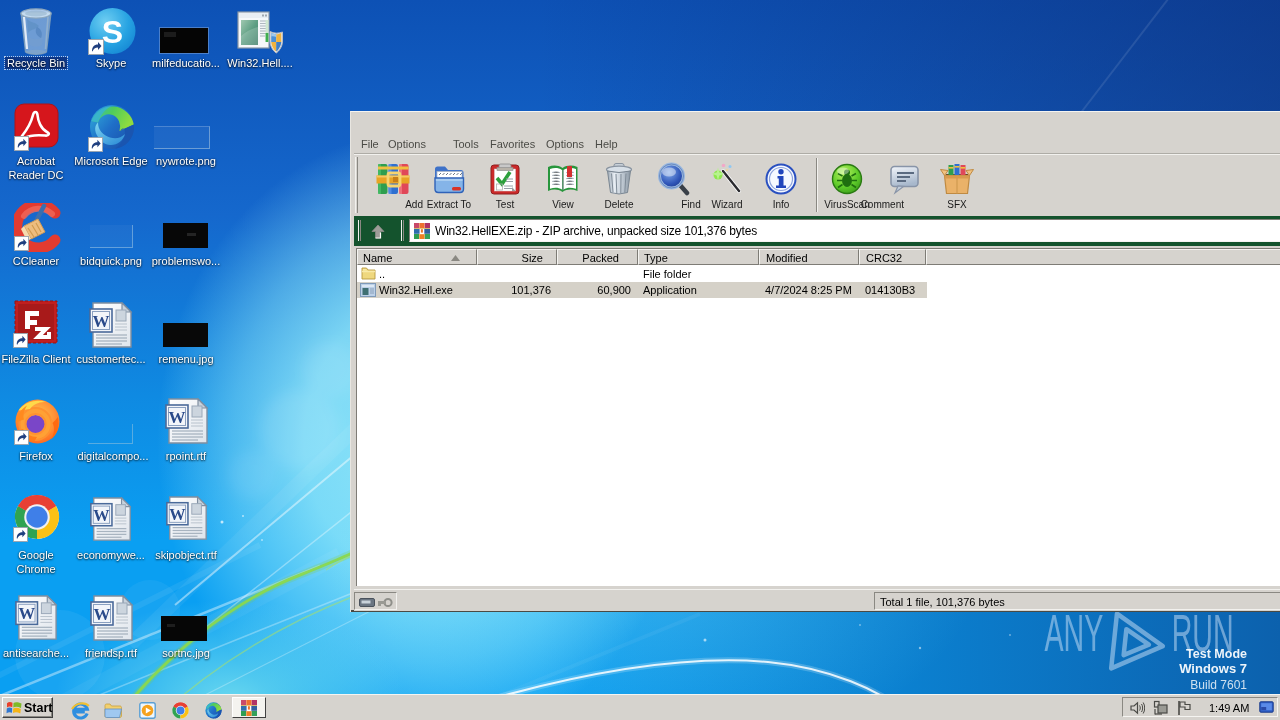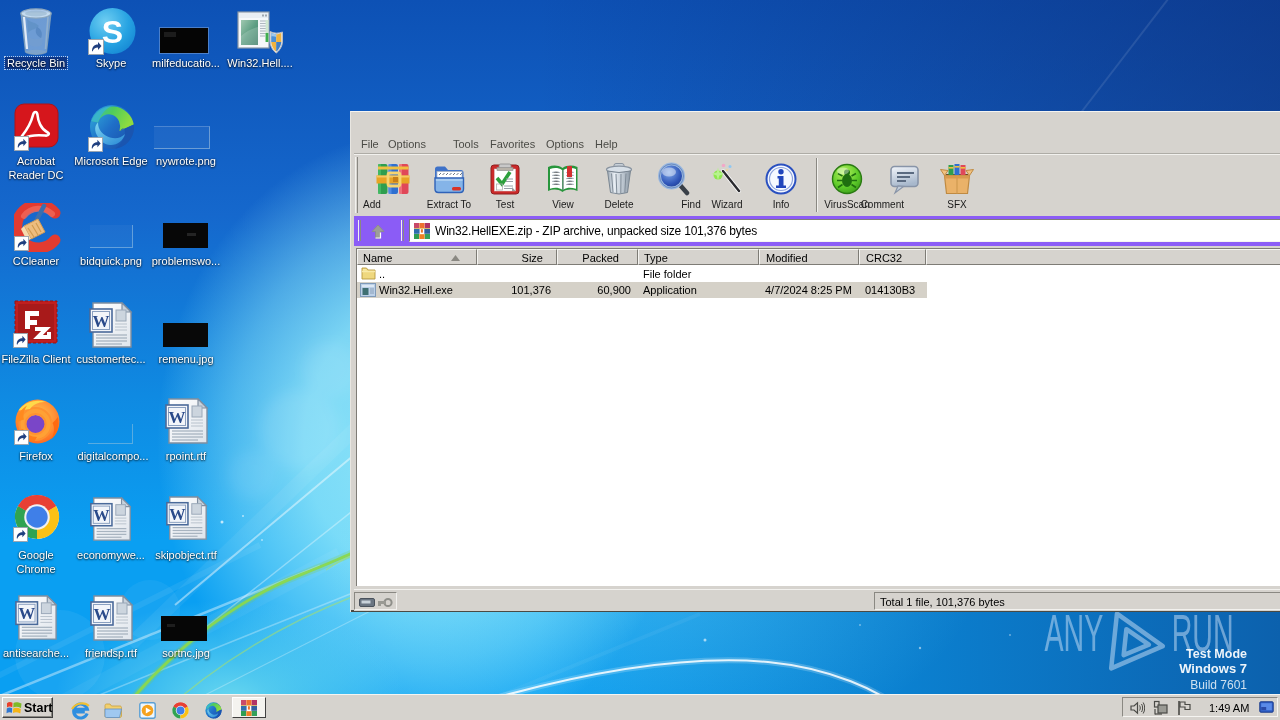--- a/index.html
+++ b/index.html
@@ -518,35 +518,35 @@
           <rect x="20.5" y="5" width="5" height="1.6" fill="#f0c040"></rect>
    </g>
    <path d="M4.5,13.5 L29.5,13.5 L27.5,31.5 L6.5,31.5 Z" fill="#eab269" stroke="#bf8a42" stroke-width="1.2"></path>
    <path d="M17,13.5 L17,31.5" stroke="#cf9a50" stroke-width="1.2"></path>
    <path d="M4.5,13.5 L0.5,7.5 L8,8.5 Z" fill="#f2c280" stroke="#bf8a42" stroke-width="1"></path>
    <path d="M29.5,13.5 L33.5,7.5 L26,8.5 Z" fill="#f2c280" stroke="#bf8a42" stroke-width="1"></path>
    <path d="M4.5,13.5 L29.5,13.5 L29.2,16.5 L4.8,16.5 Z" fill="#d89a4f"></path>
   </svg>
 
   <div class="abs" style="top:45px;left:0;width:927px;height:14px;font-size:10px;color:#1a1a1a">
-   <span class="abs" style="left:9px;width:60px;text-align:left">Add</span>
+   <span class="abs" style="left:9px;width:60px;text-align:right">Add</span>
    <span class="abs" style="left:65px;width:60px;text-align:center">Extract To</span>
    <span class="abs" style="left:121px;width:60px;text-align:center">Test</span>
    <span class="abs" style="left:179px;width:60px;text-align:center">View</span>
    <span class="abs" style="left:235px;width:60px;text-align:center">Delete</span>
    <span class="abs" style="left:307px;width:60px;text-align:center">Find</span>
    <span class="abs" style="left:343px;width:60px;text-align:center">Wizard</span>
    <span class="abs" style="left:397px;width:60px;text-align:center">Info</span>
    <span class="abs" style="left:463px;width:60px;text-align:center">VirusScan</span>
    <span class="abs" style="left:490px;width:60px;text-align:right">Comment</span>
    <span class="abs" style="left:573px;width:60px;text-align:center">SFX</span>
   </div>
  </div>
 
- <div class="abs" style="left:3px;top:104px;width:927px;height:30px;background:#8b5cf6">
+ <div class="abs" style="left:3px;top:104px;width:927px;height:30px;background:#14532d">
   <div class="abs" style="left:4px;top:4px;width:3px;height:21px;border-left:1px solid #f2f1ee;border-right:1px solid #8a8882"></div>
   <svg class="abs" style="left:17px;top:8px" width="14" height="15" viewBox="0 0 14 15">
         <path d="M7,1 L13,7.5 L9.5,7.5 L9.5,14 L4.5,14 L4.5,7.5 L1,7.5 Z" fill="#9d9d98" stroke="#8b8b86" stroke-width="0.8"></path>
         <path d="M9.5,8.5 L9.5,14 L4.5,14" fill="none" stroke="#fdfdfc" stroke-width="1.2"></path>
       </svg>
   <div class="abs" style="left:47px;top:4px;width:3px;height:21px;border-left:1px solid #f2f1ee;border-right:1px solid #8a8882"></div>
   <div class="abs" style="left:55px;top:3px;width:872px;height:23px;background:#fff;border-top:1.5px solid #807e78;border-left:1.5px solid #807e78;border-bottom:1px solid #f5f4f1;border-right:0">
    <svg class="abs" style="left:4px;top:3px" width="16" height="16">
           <use href="#rarsm" width="16" height="16"></use>
         </svg>

